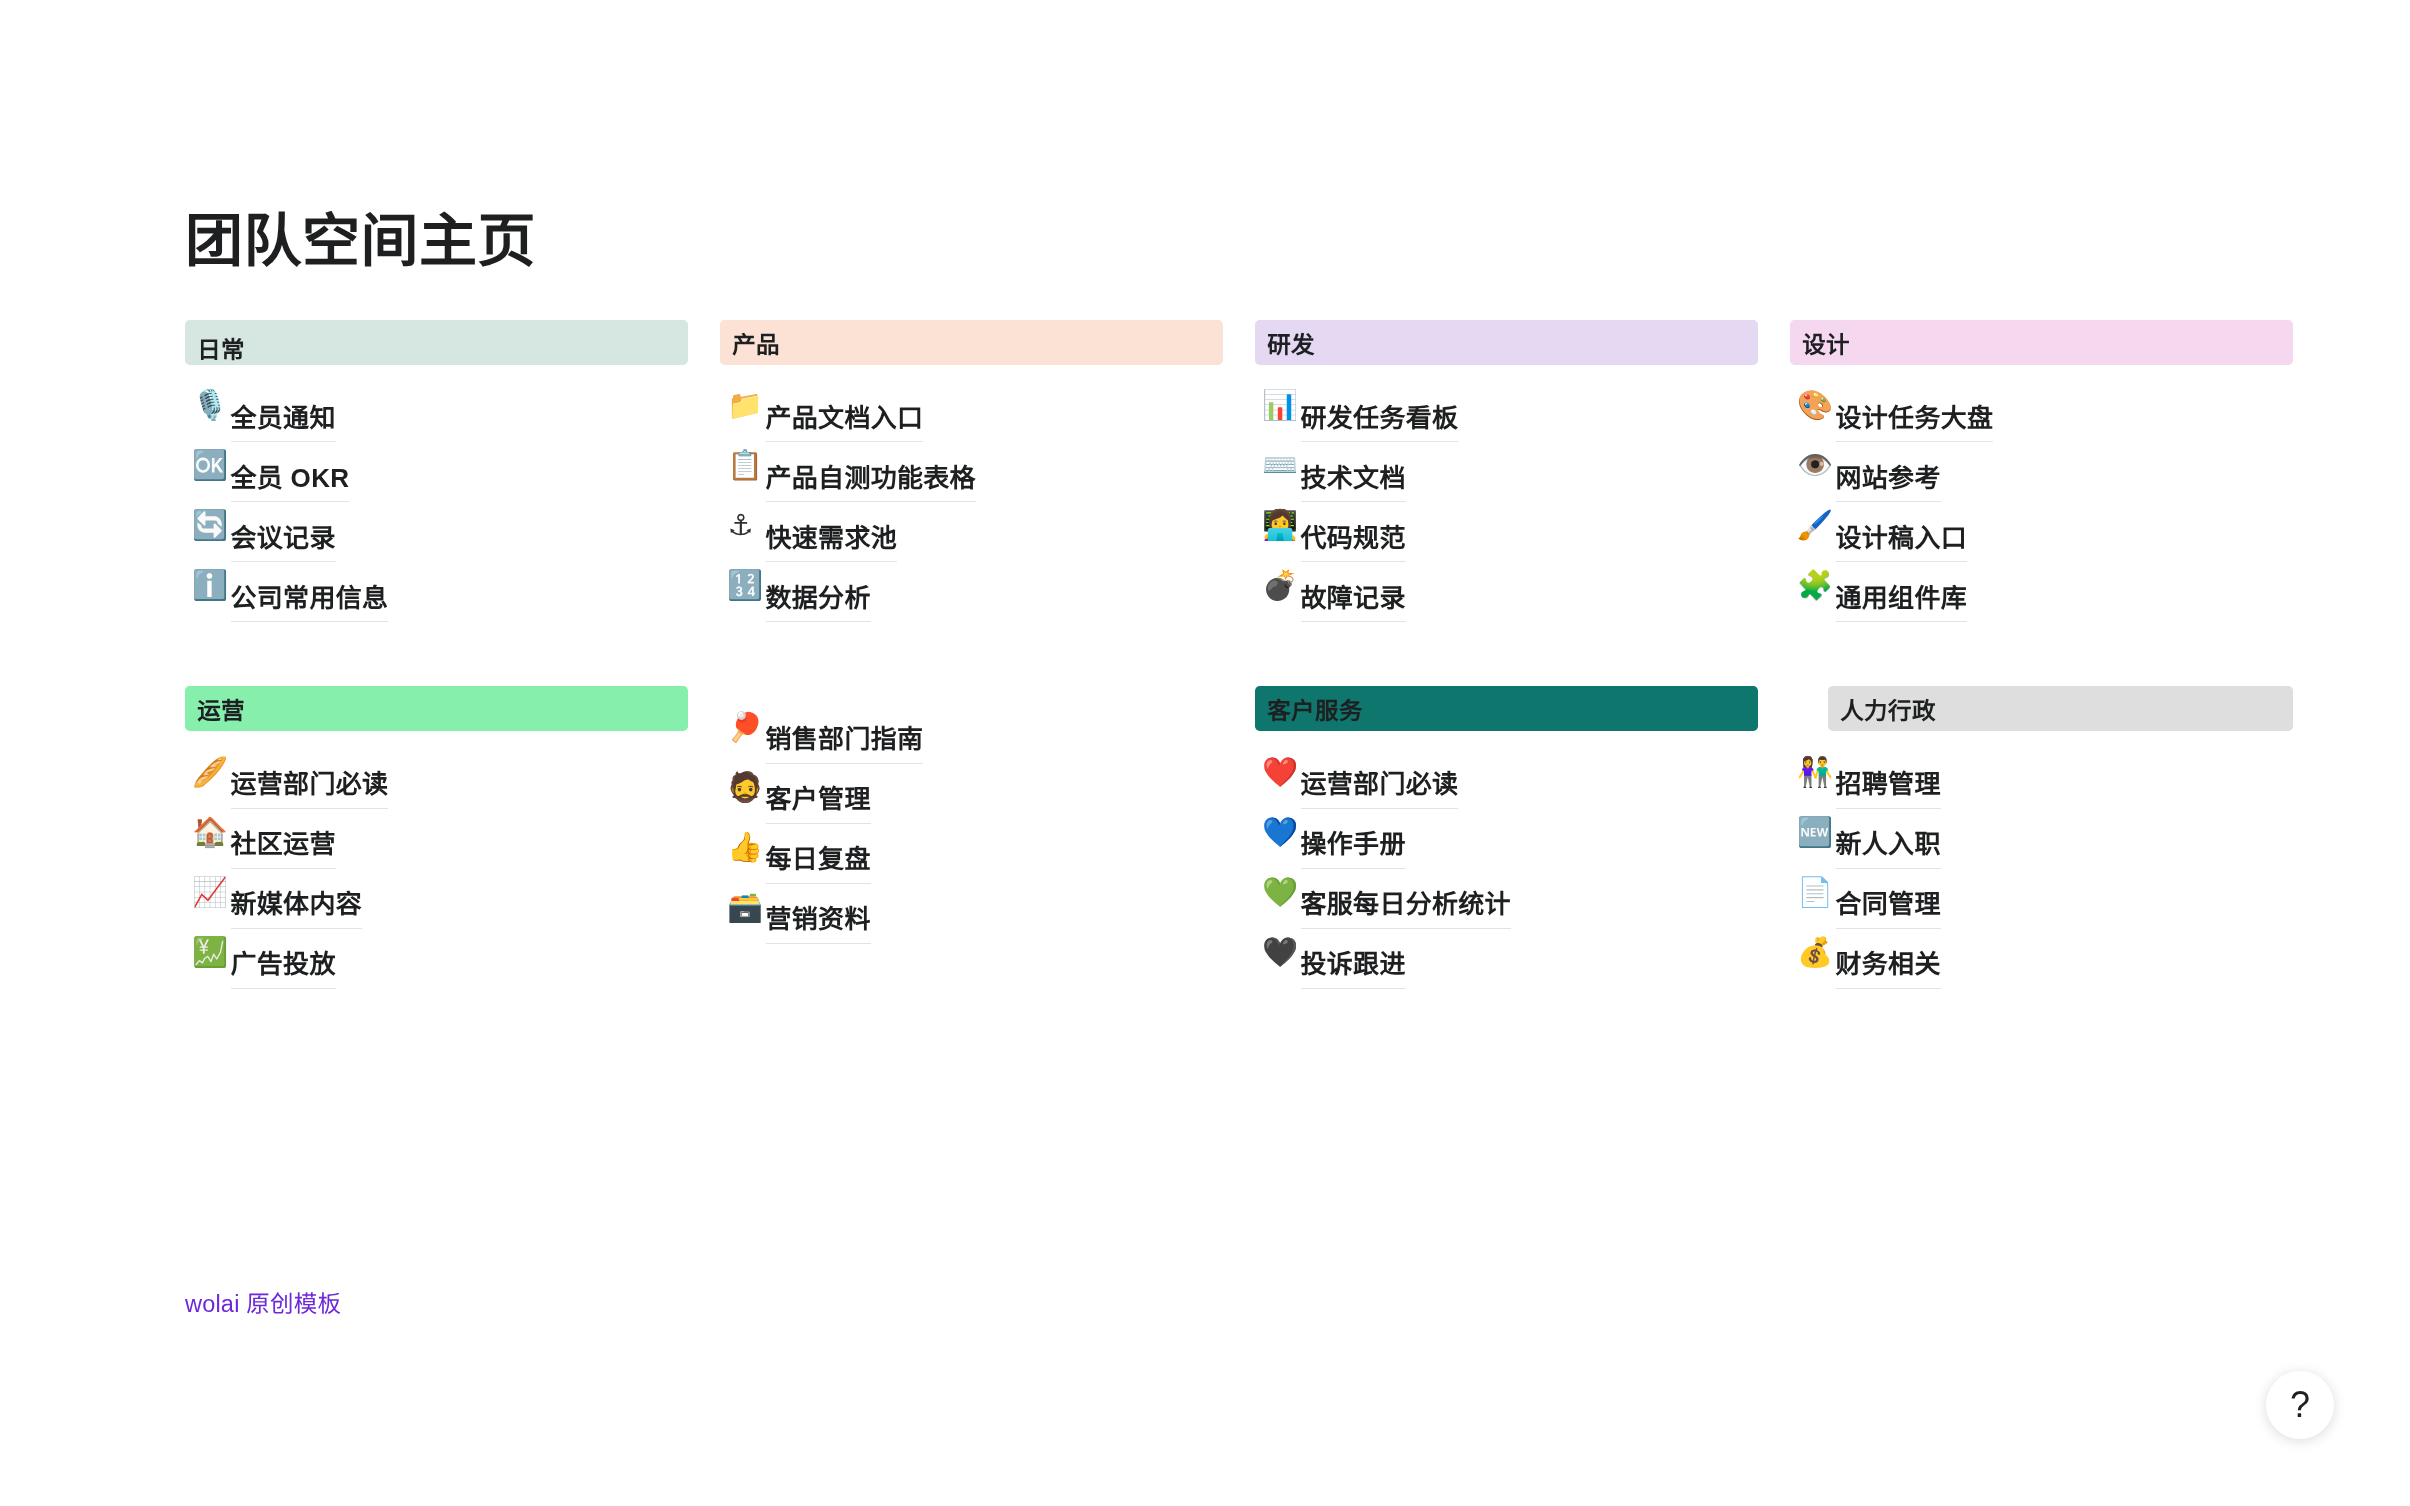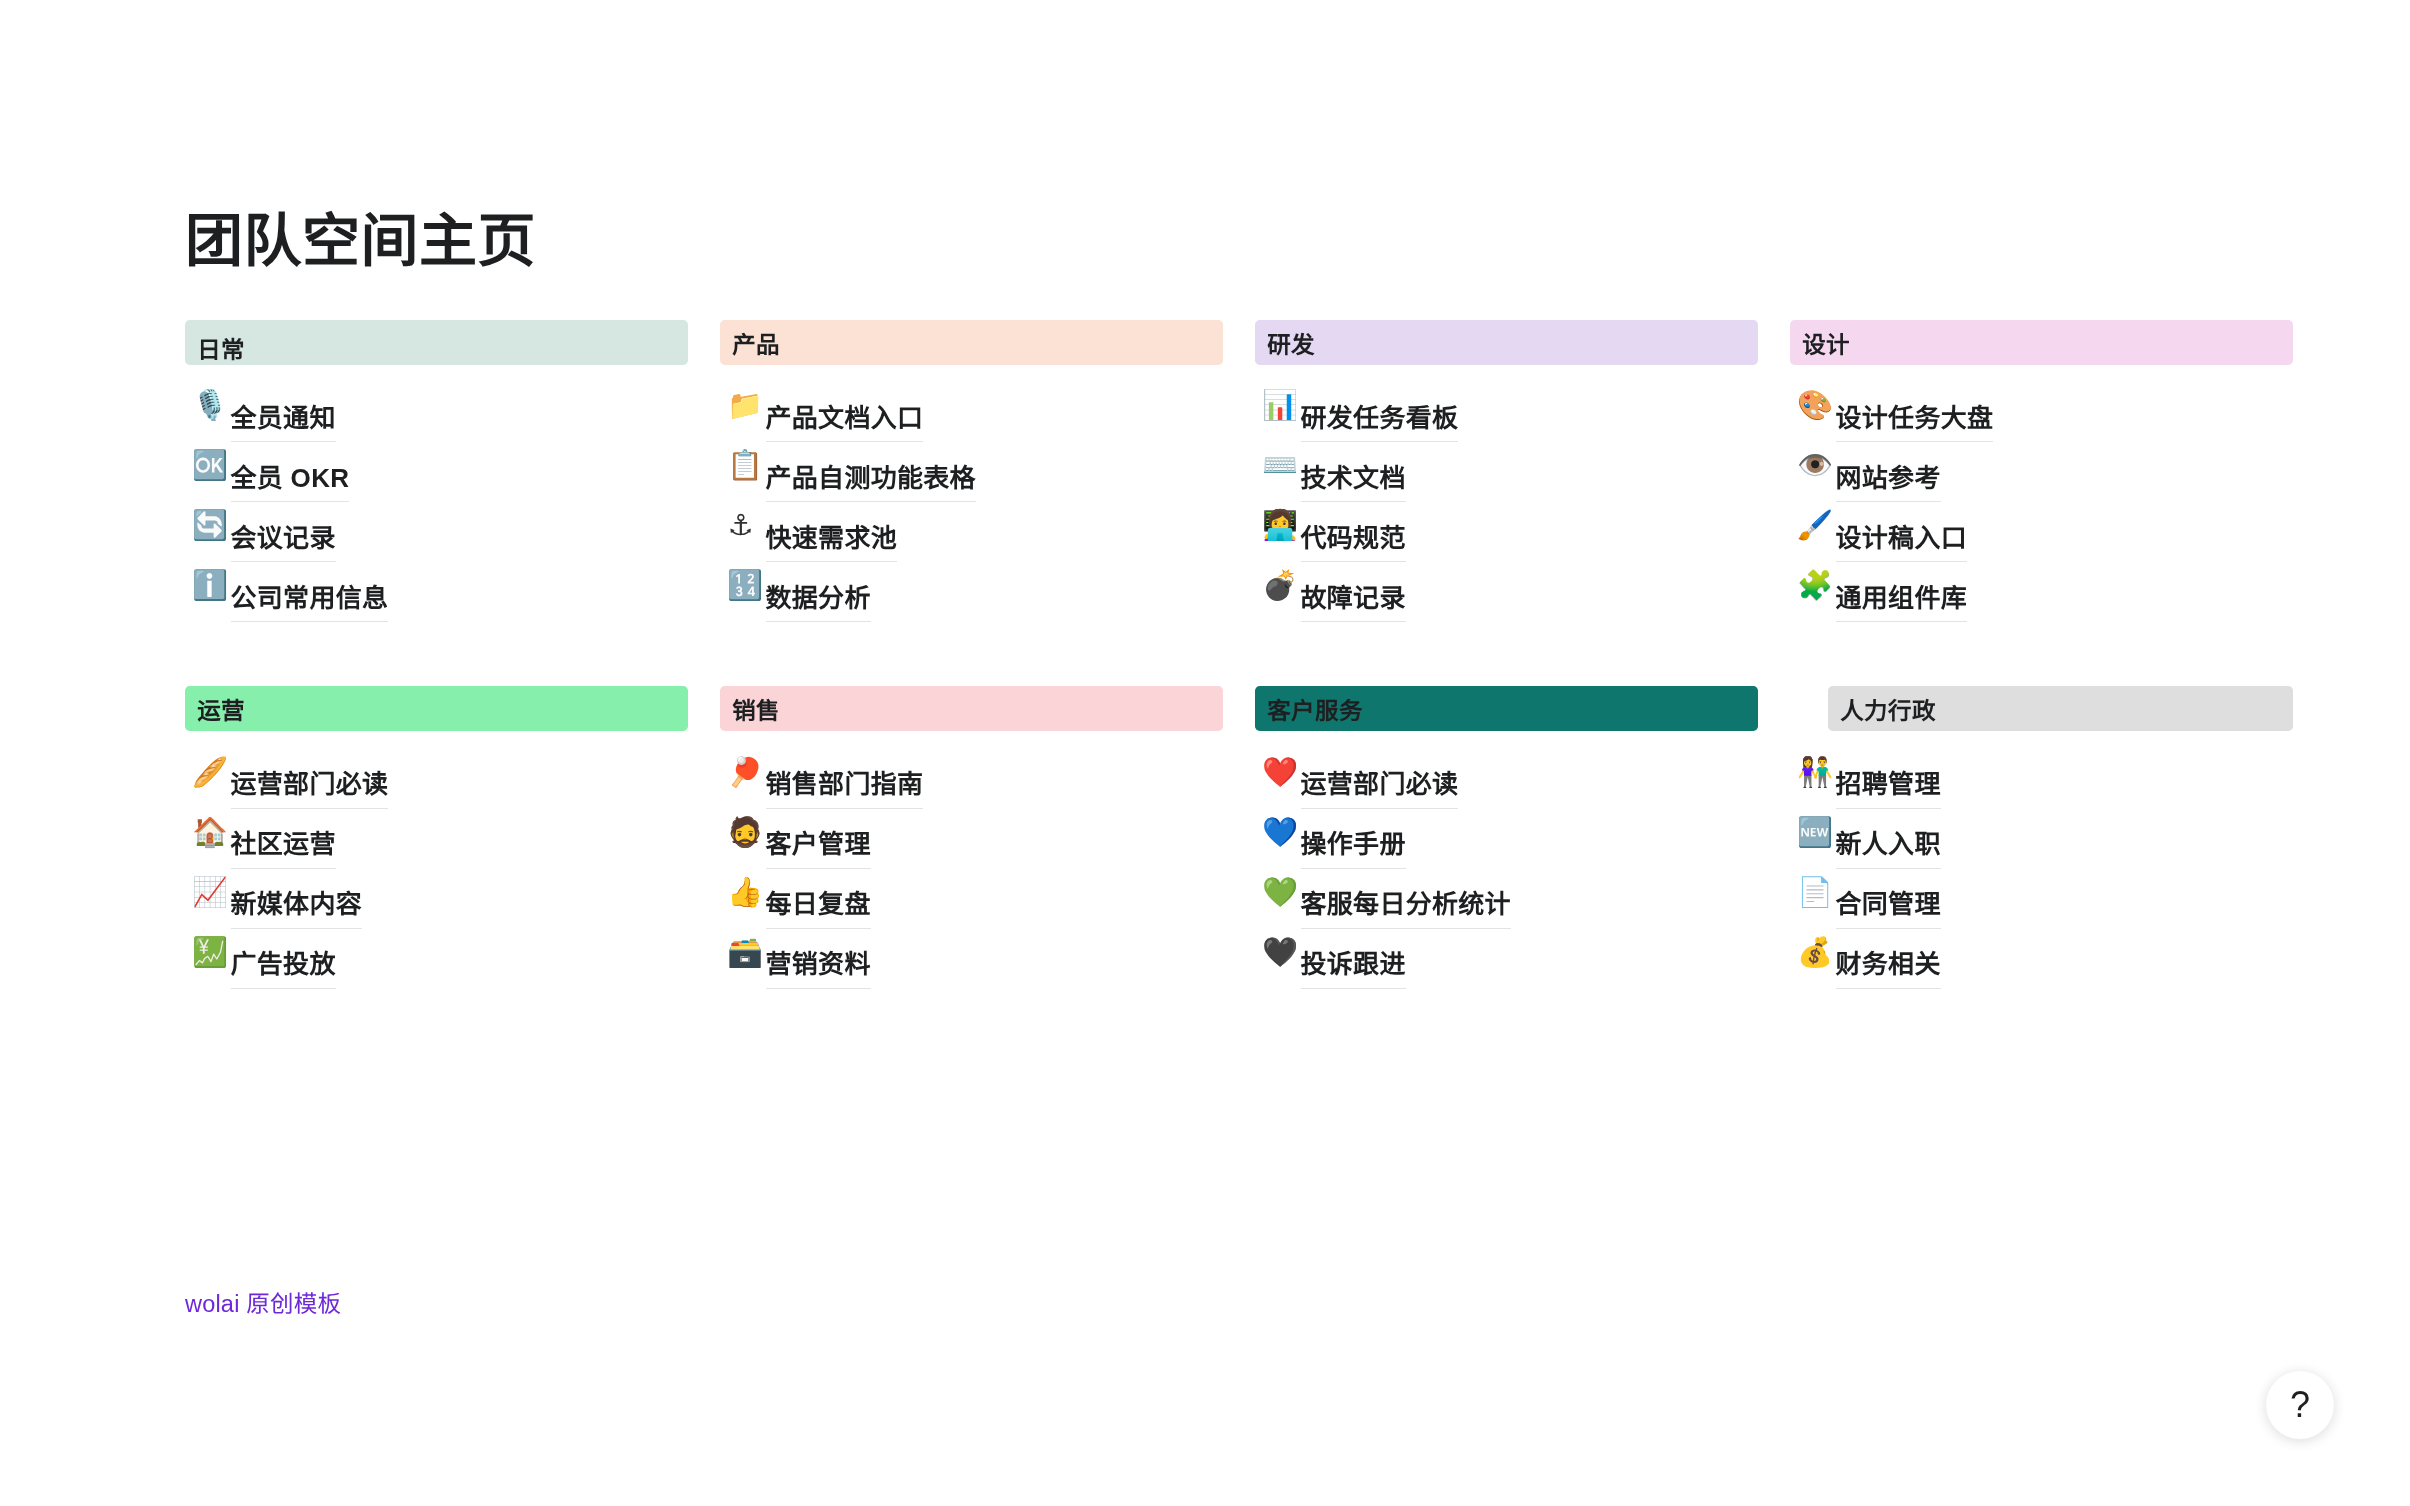--- a/index.html
+++ b/index.html
@@ -252,23 +252,20 @@
             <span class="item-icon">📈</span>
             <span class="item-label">新媒体内容</span>
           </li>
           <li class="list-item">
             <span class="item-icon">💹</span>
             <span class="item-label">广告投放</span>
           </li>
         </ul>
       </div>
       <div class="section">
-        <div class="section-header" style="background: rgb(251, 212, 216);">
-          <span>销售</span>
-        </div>
         <ul class="section-list">
           <li class="list-item">
             <span class="item-icon">🏓</span>
             <span class="item-label">销售部门指南</span>
           </li>
           <li class="list-item">
             <span class="item-icon">🧔</span>
             <span class="item-label">客户管理</span>
           </li>
           <li class="list-item">

